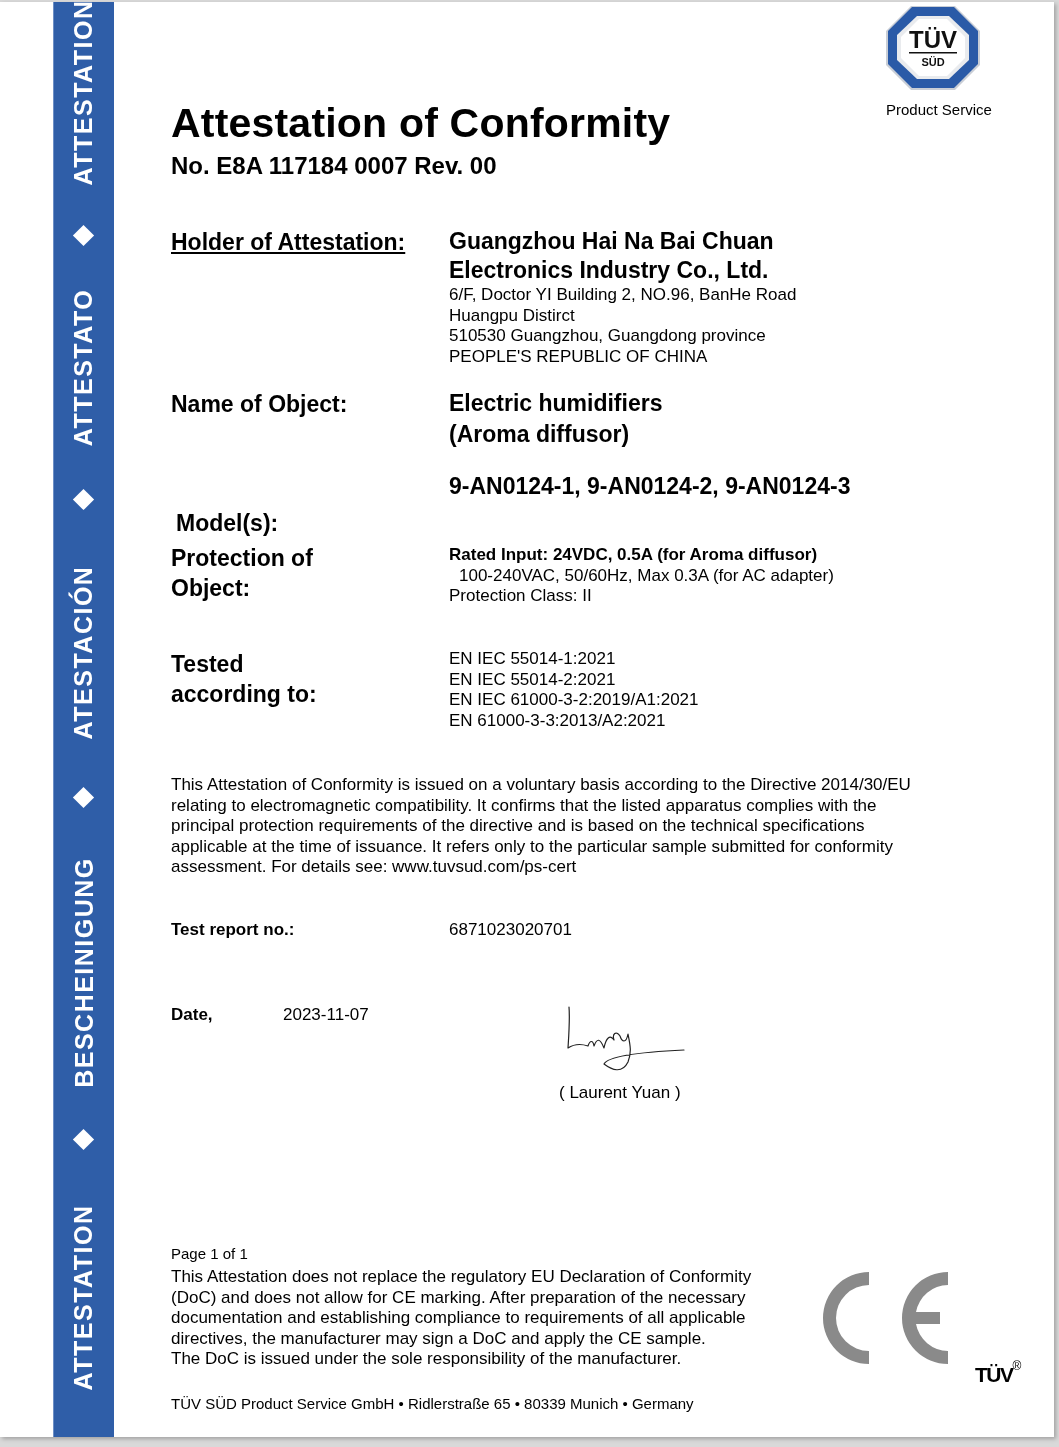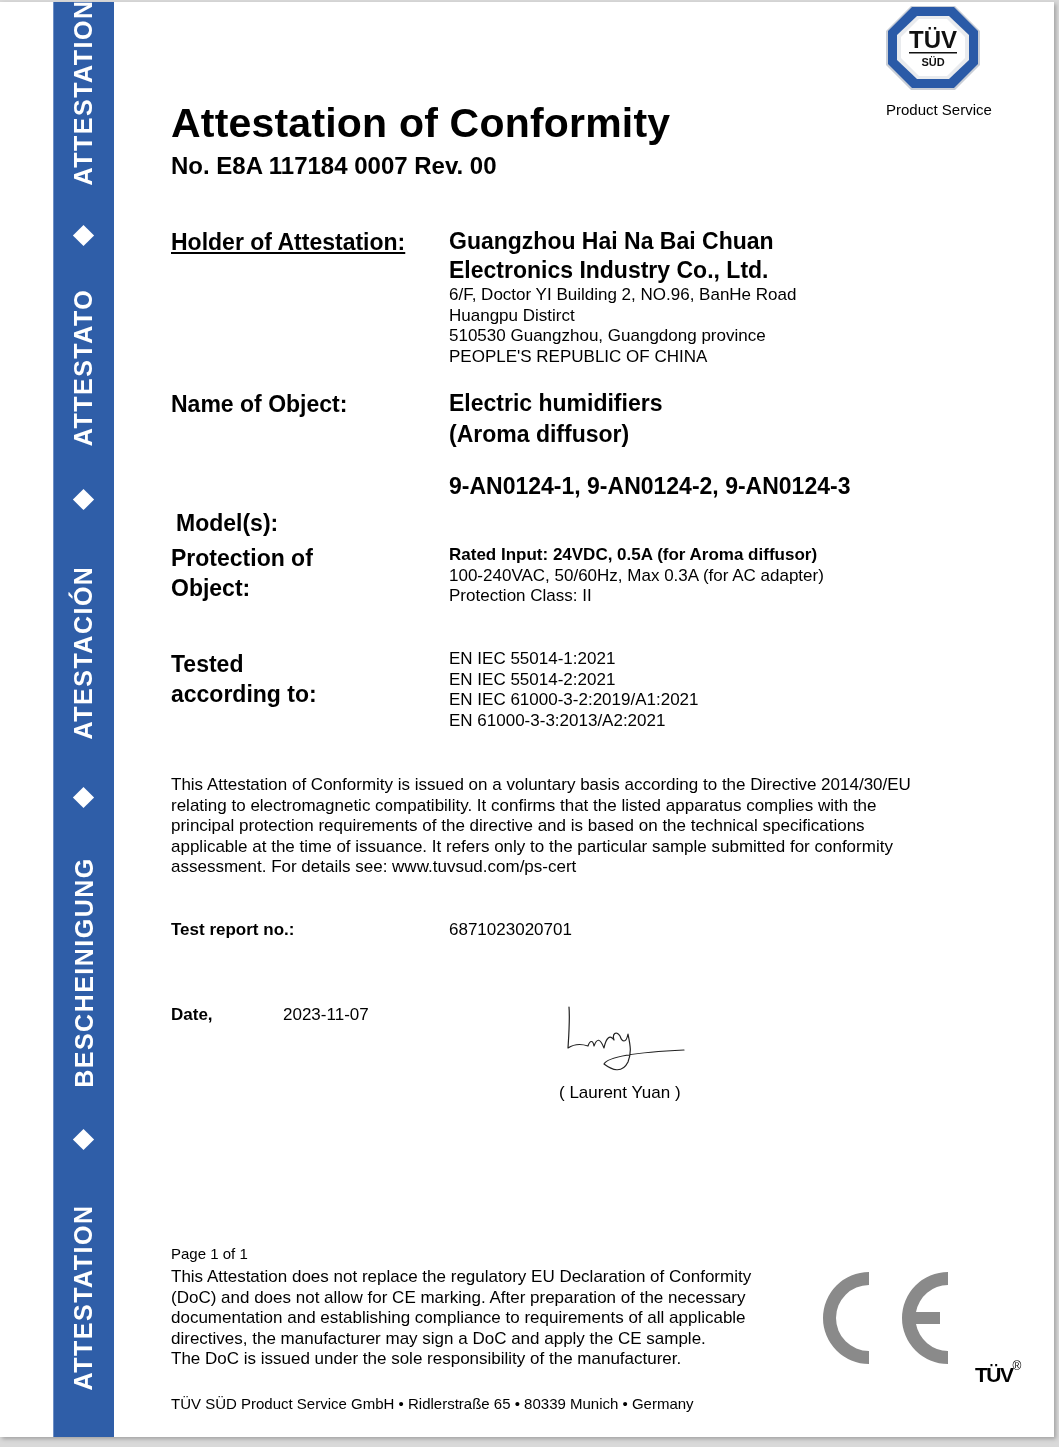--- a/index.html
+++ b/index.html
@@ -96,21 +96,21 @@
   <div class="abs lbl" style="left:171px;top:387px;">Name of Object:</div>
   <div class="abs val-b" style="left:449px;top:387px;">Electric humidifiers</div>
   <div class="abs val-b" style="left:449px;top:418px;">(Aroma diffusor)</div>
 
   <div class="abs lbl" style="left:176px;top:470px;margin-top:36px;">Model(s):</div>
   <div class="abs val-b" style="left:449px;top:470px;">9-AN0124-1, 9-AN0124-2, 9-AN0124-3</div>
 
   <div class="abs lbl" style="left:171px;top:541px;">Protection of</div>
   <div class="abs lbl" style="left:171px;top:571px;">Object:</div>
   <div class="abs val" style="left:449px;top:543px;font-weight:bold;">Rated Input: 24VDC, 0.5A (for Aroma diffusor)</div>
-  <div class="abs val" style="left:449px;top:563.5px;">100-240VAC, 50/60Hz, Max 0.3A (for AC adapter)</div>
+  <div class="abs val" style="left:459px;top:563.5px;">100-240VAC, 50/60Hz, Max 0.3A (for AC adapter)</div>
   <div class="abs val" style="left:449px;top:584px;">Protection Class: II</div>
 
   <div class="abs lbl" style="left:171px;top:647px;">Tested</div>
   <div class="abs lbl" style="left:171px;top:677px;">according to:</div>
   <div class="abs val" style="left:449px;top:647px;">EN IEC 55014-1:2021</div>
   <div class="abs val" style="left:449px;top:667.5px;">EN IEC 55014-2:2021</div>
   <div class="abs val" style="left:449px;top:688px;">EN IEC 61000-3-2:2019/A1:2021</div>
   <div class="abs val" style="left:449px;top:708.5px;">EN 61000-3-3:2013/A2:2021</div>
 
   <div class="abs val" style="left:171px;top:773px;">This Attestation of Conformity is issued on a voluntary basis according to the Directive 2014/30/EU</div>

